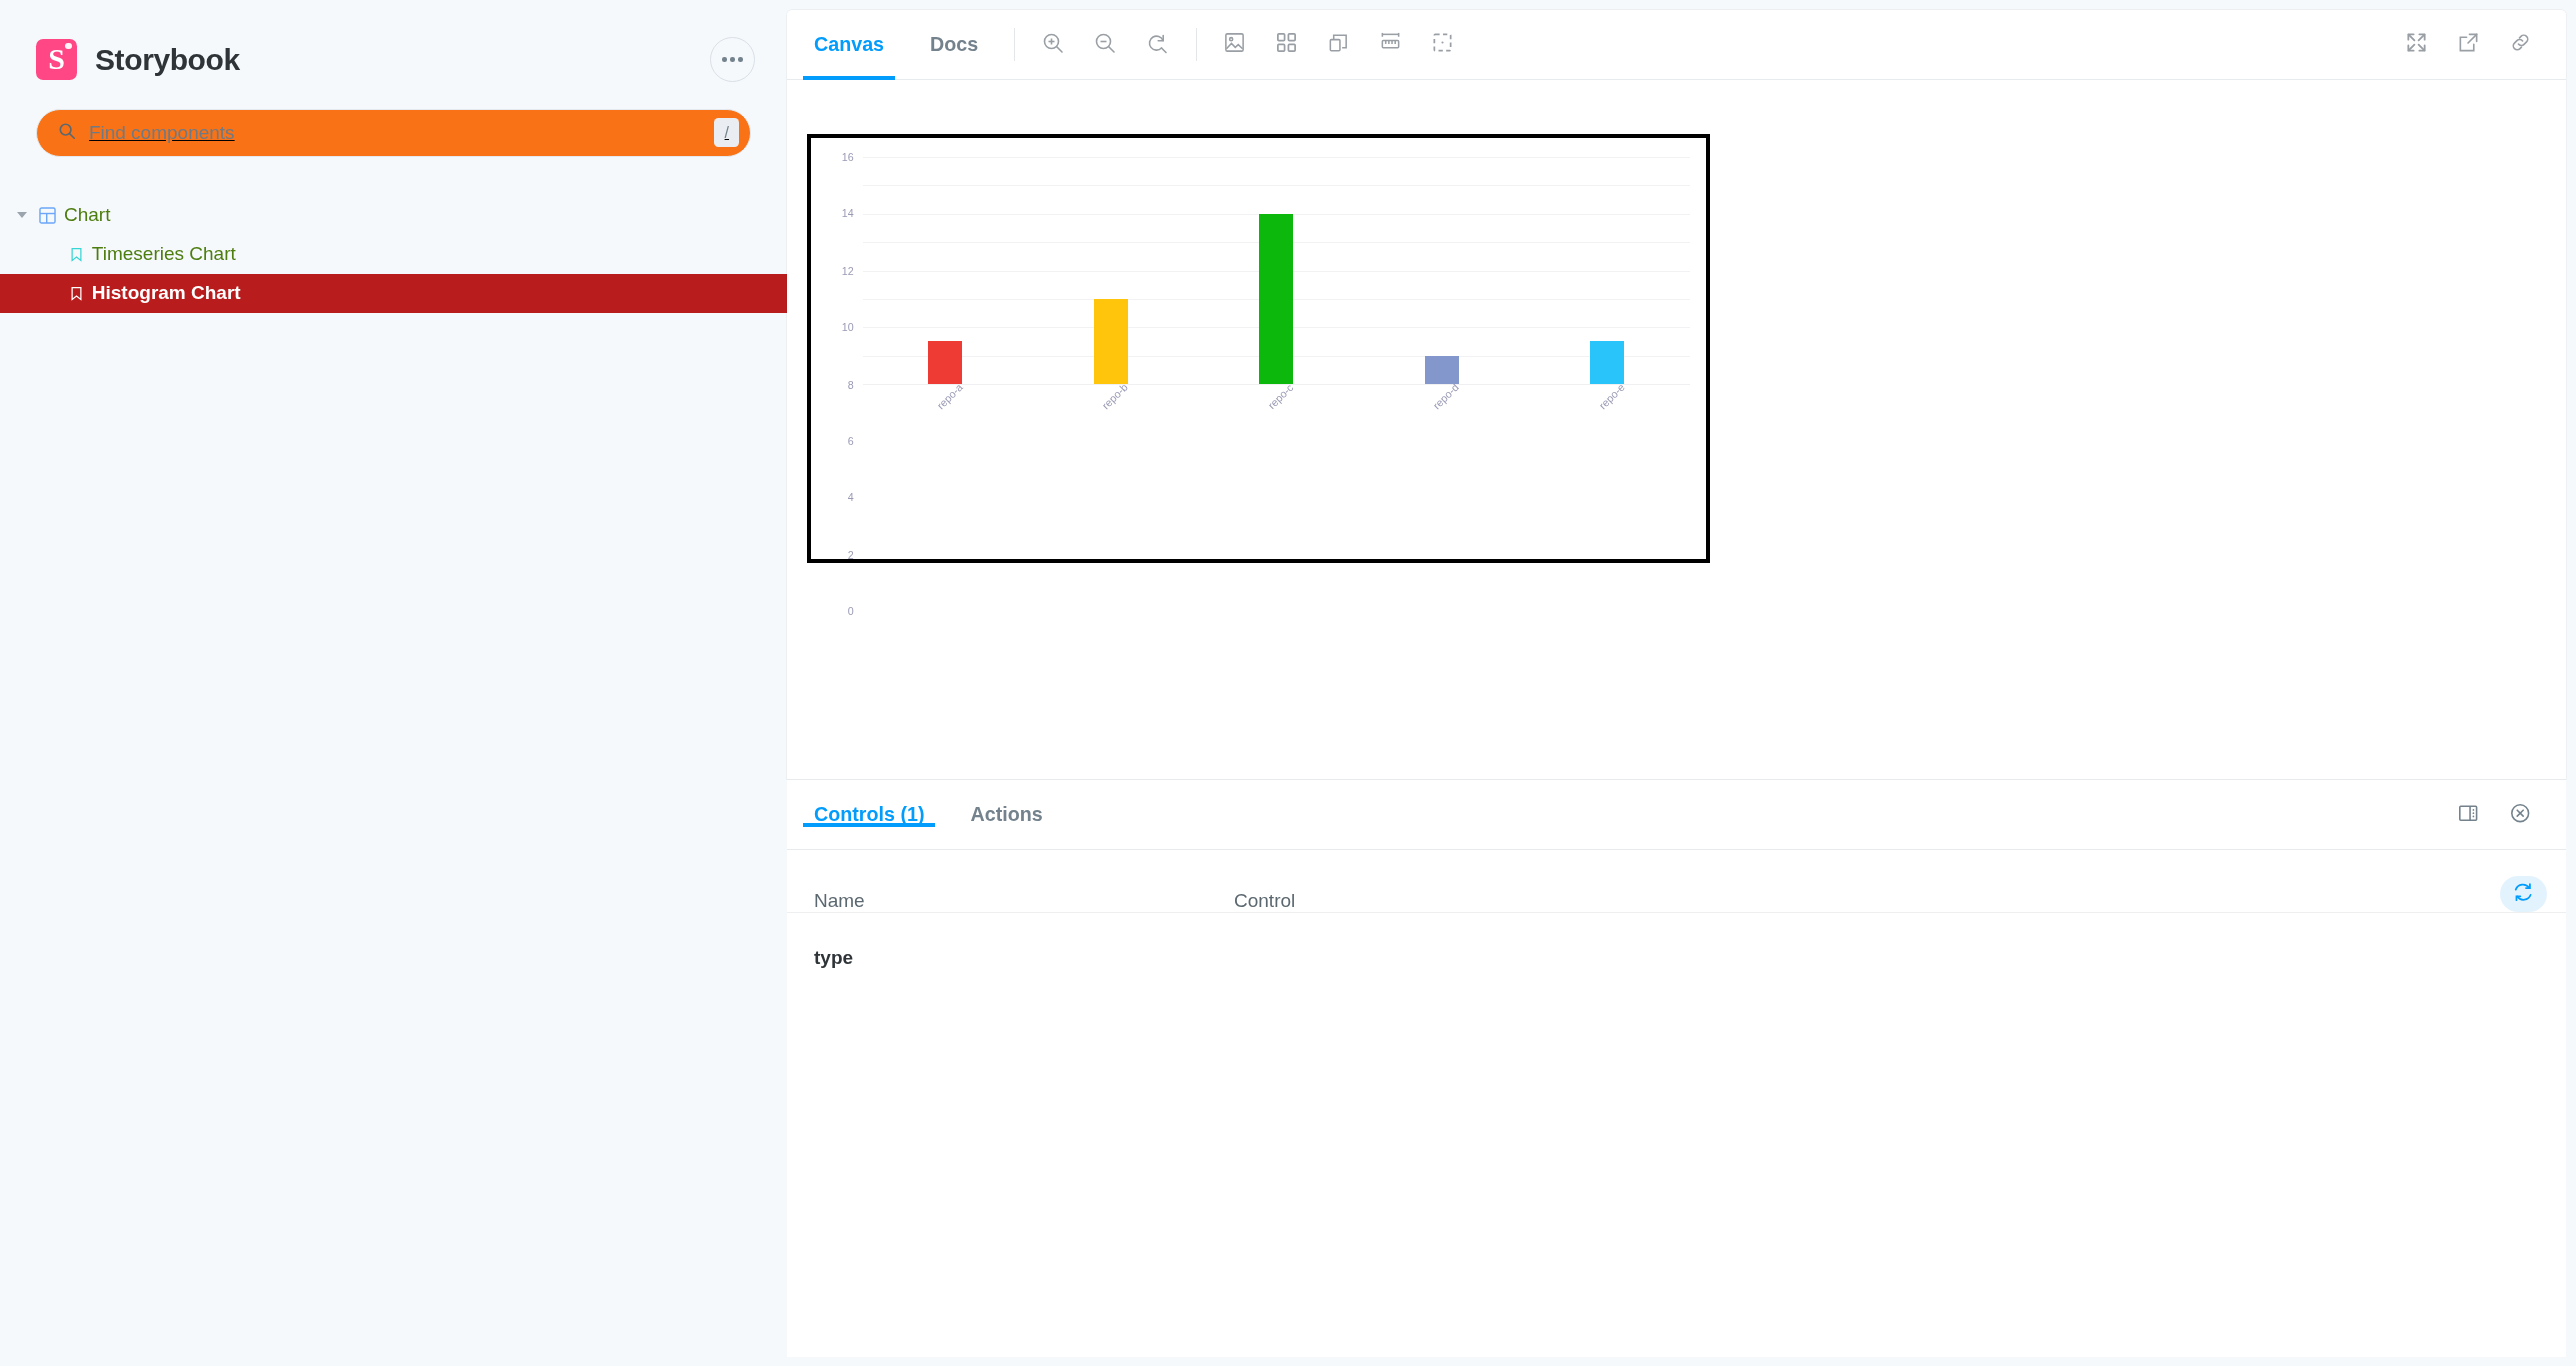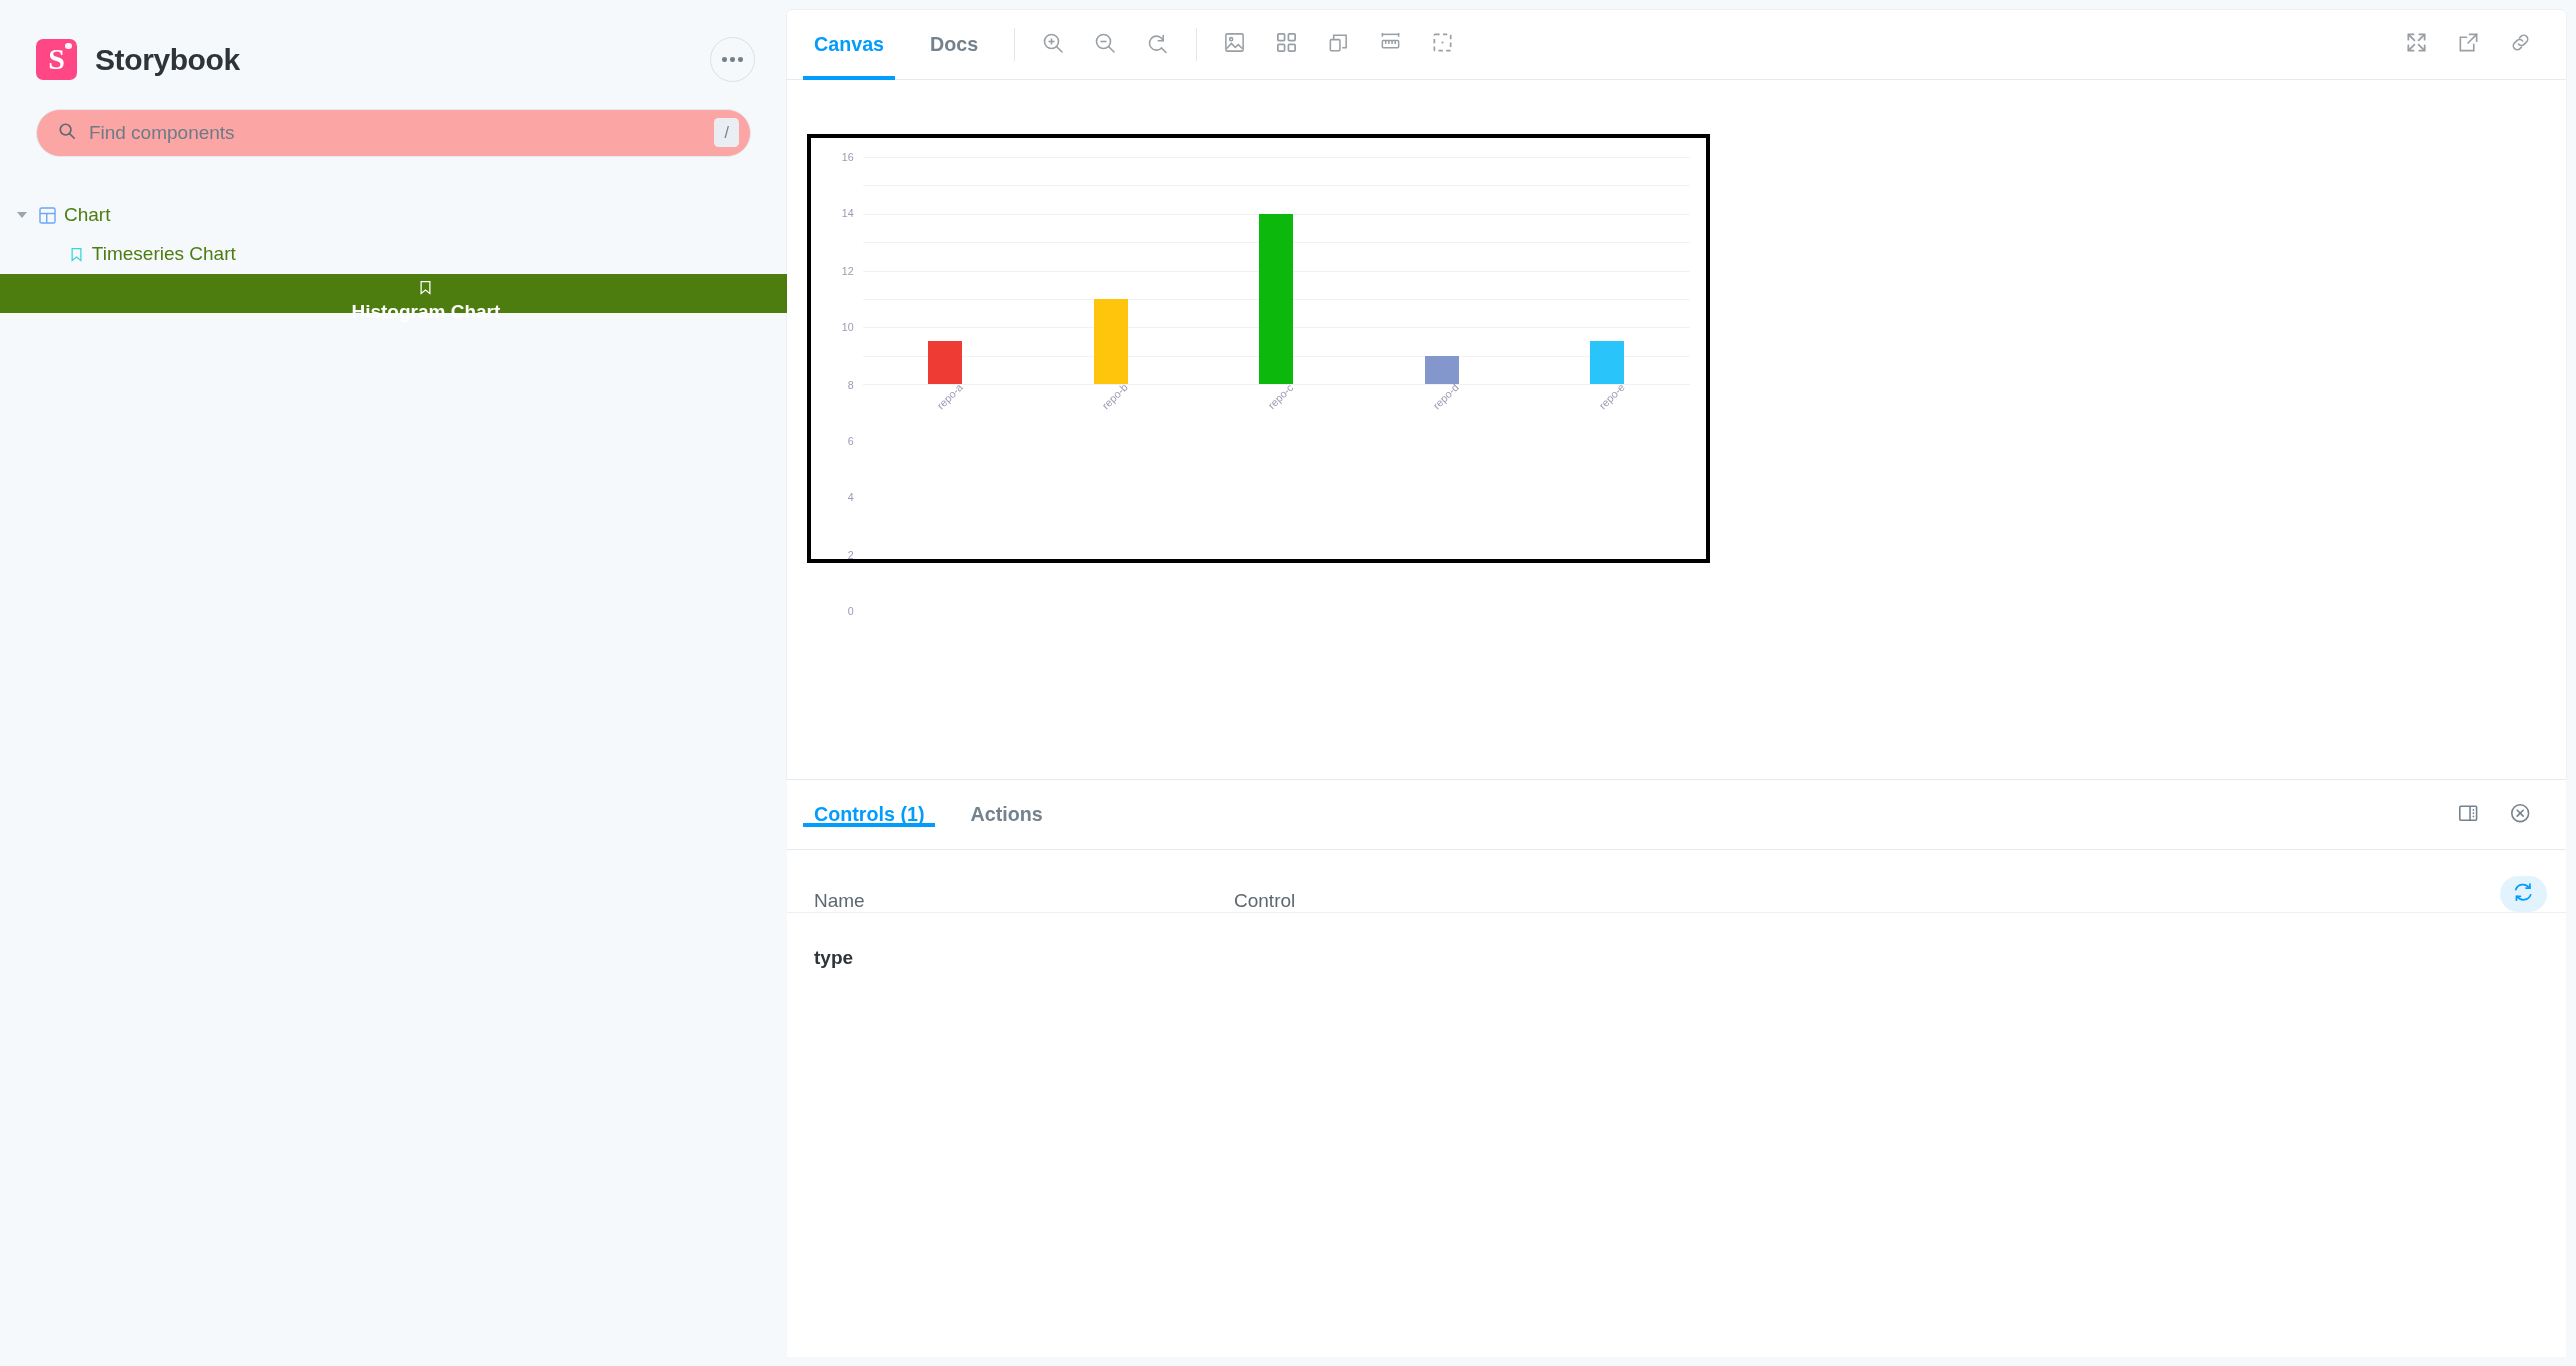--- a/index.html
+++ b/index.html
@@ -45,22 +45,22 @@
     width: 45px; height: 45px; border-radius: 50%;
     border: 1.3px solid #D9E0E7; background: transparent;
     display: flex; align-items: center; justify-content: center; gap: 3.6px;
     cursor: pointer;
   }
   .sb-menu-btn i { width: 4.5px; height: 4.5px; border-radius: 50%; background: #73828C; display: block; }
 
   .sb-searchwrap { padding: 19.7px 36px 0 36px; }
   .sb-search {
     height: 48px; border: 1.3px solid #E3E9EE; border-radius: 24px;
-    background: #fca5a5; display: flex; align-items: center;
-    padding: 0 10.7px 0 19.7px; gap: 12.5px;
+    background: #f97316; display: flex; align-items: center;
+    padding: 0 10.7px 0 19.7px; gap: 12.5px; text-decoration: underline;
   }
   .sb-search svg { flex: 0 0 auto; }
   .sb-search input {
     flex: 1; border: none; outline: none; background: transparent;
     font-size: 19px; color: #2E3438; font-family: "Liberation Sans", sans-serif;
   }
   .sb-search input::placeholder { color: #6E7A85; }
   .sb-slash {
     width: 25px; height: 29px; border-radius: 4.5px; background: #EAEEF2;
     color: #73828C; font-size: 16px; display: flex;
@@ -79,21 +79,21 @@
   }
   .tree-caret span {
     width: 0; height: 0;
     border-left: 5.4px solid transparent; border-right: 5.4px solid transparent;
     border-top: 6.3px solid #9AA5AE; display: block;
   }
   .tree-icon { width: 30px; flex: 0 0 30px; display: flex; align-items: center; justify-content: center; }
   .tree-label { margin-left: 1.8px; }
   .tree-row.story { padding-left: 63px; height: 39px; }
   .tree-row.story .tree-icon { width: 27px; flex: 0 0 27px; }
-  .tree-row.selected { background: #4d7c0f; color: #fff; font-weight: bold; flex-direction: column; }
+  .tree-row.selected { background: #b91c1c; color: #fff; font-weight: bold; }
 
   
   #main { flex: 1; display: flex; flex-direction: column; height: 100%; padding: 0; }
   .preview-card {
     background: #fff; border-radius: 5.4px 5.4px 0 0;
     margin: 9.8px 9.8px 0 0;
     display: flex; flex-direction: column;
     height: 769px;
     box-shadow: 0 0 0 0.9px rgba(0,0,0,.04);
   }

